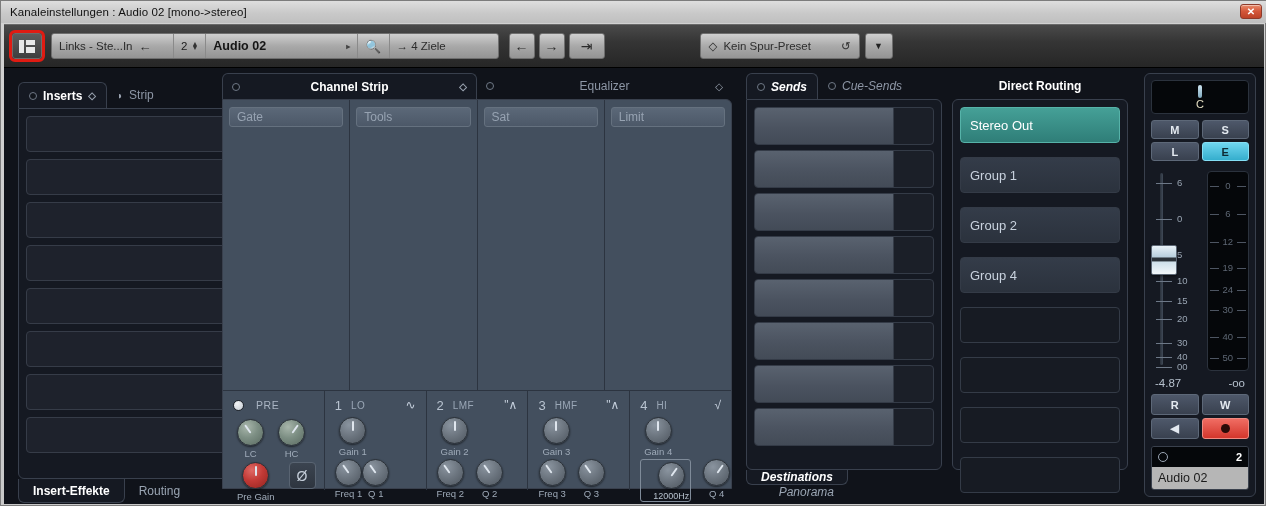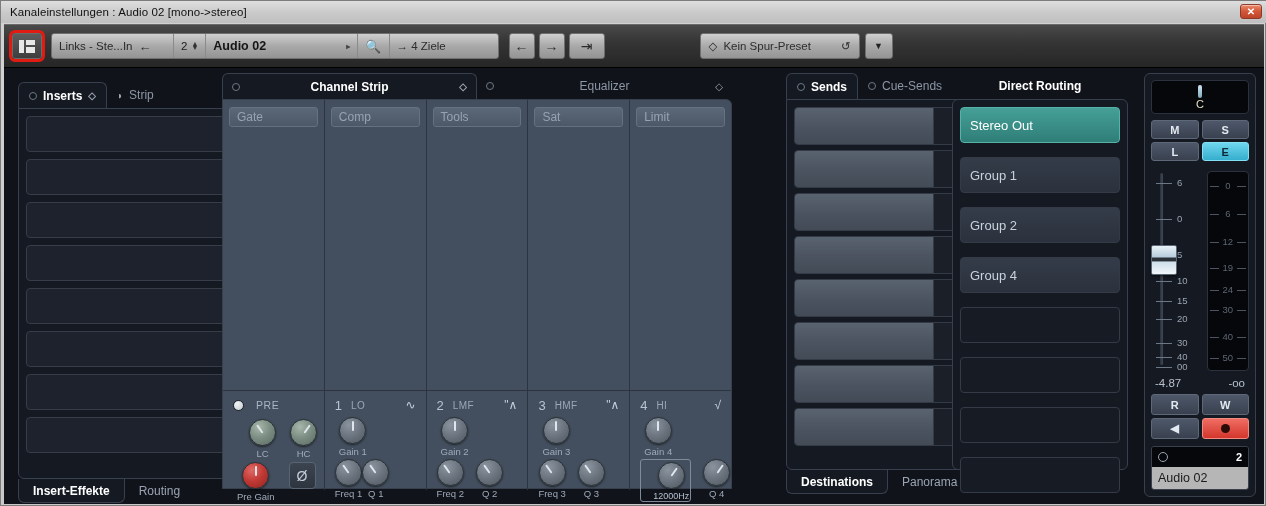--- a/index.html
+++ b/index.html
@@ -197,21 +197,21 @@
   .pre-txt { font-size: 10.5px; color: #aab5c3; letter-spacing: .6px; }
   .phase-btn {
     width: 27px; height: 27px; border-radius: 4px;
     background: linear-gradient(180deg,#3b4450 0%,#2e353f 100%);
     border: 1px solid #596472;
     display: flex; align-items: center; justify-content: center;
     font-size: 14px; color: #c6cfda;
   }
 
   
-  #sends-panel { left: 782px; top: 5px; width: 196px; }
+  #sends-panel { left: 742px; top: 5px; width: 196px; font-style: italic; }
   .send-slot {
     height: 38px; border-radius: 4px; border: 1px solid #343b47;
     display: flex; overflow: hidden; background: #1b1f28;
   }
   .send-level {
     width: 78%; height: 100%;
     background: linear-gradient(180deg,#59626f 0%,#4b5360 55%,#434b57 100%);
     border-right: 1px solid #343b47;
   }
 
@@ -433,40 +433,37 @@
           <span>Equalizer</span>
           <span class="dia" style="position:absolute;right:9px;">◇</span>
         </div>
       </div>
       <div class="panel-body cs-body">
         <div class="cs-cols" id="cs-modules">
             <div class="cs-col">
               <div class="cs-modbtn">Gate</div>
             </div>
             <div class="cs-col">
-              <div class="cs-modbtn">Comp</div>
-            </div>
-            <div class="cs-col">
               <div class="cs-modbtn">Tools</div>
             </div>
             <div class="cs-col">
               <div class="cs-modbtn">Sat</div>
             </div>
             <div class="cs-col">
               <div class="cs-modbtn">Limit</div>
             </div>
           </div>
         <div class="eqrow">
 
           <div class="eqsec">
             <div class="pre-head">
               <span class="pre-led"></span>
               <span class="pre-txt">PRE</span>
             </div>
-            <div style="display:flex;gap:14px;padding:6px 0 0 26px;">
+            <div style="display:flex;gap:14px;padding:6px 0 0 14px;">
               <div class="kwrap">
                 <span class="knob green">
                     <i class="pt" style="transform:rotate(-35deg)"></i>
                   </span>
                 <span class="klabel">LC</span>
               </div>
               <div class="kwrap">
                 <span class="knob green">
                     <i class="pt" style="transform:rotate(35deg)"></i>
                   </span>
@@ -635,21 +632,21 @@
               <div class="send-level"></div>
             </div>
             <div class="send-slot">
               <div class="send-level"></div>
             </div>
             <div class="send-slot">
               <div class="send-level"></div>
             </div>
           </div>
       </div>
-      <div class="bottomtabs" style="left:0;bottom:-24px;">
+      <div class="bottomtabs" style="left:0;bottom:-24px;flex-direction:column;">
         <div class="btab active">Destinations</div>
         <div class="btab">Panorama</div>
       </div>
     </div>
 
     <div class="panel" id="dr-panel">
       <div class="dr-head">Direct Routing</div>
       <div class="panel-body sq" style="height:371px;">
         <div class="slot-list" id="dr-rows" style="gap:14px;">
             <div class="dr-row active">Stereo Out</div>

